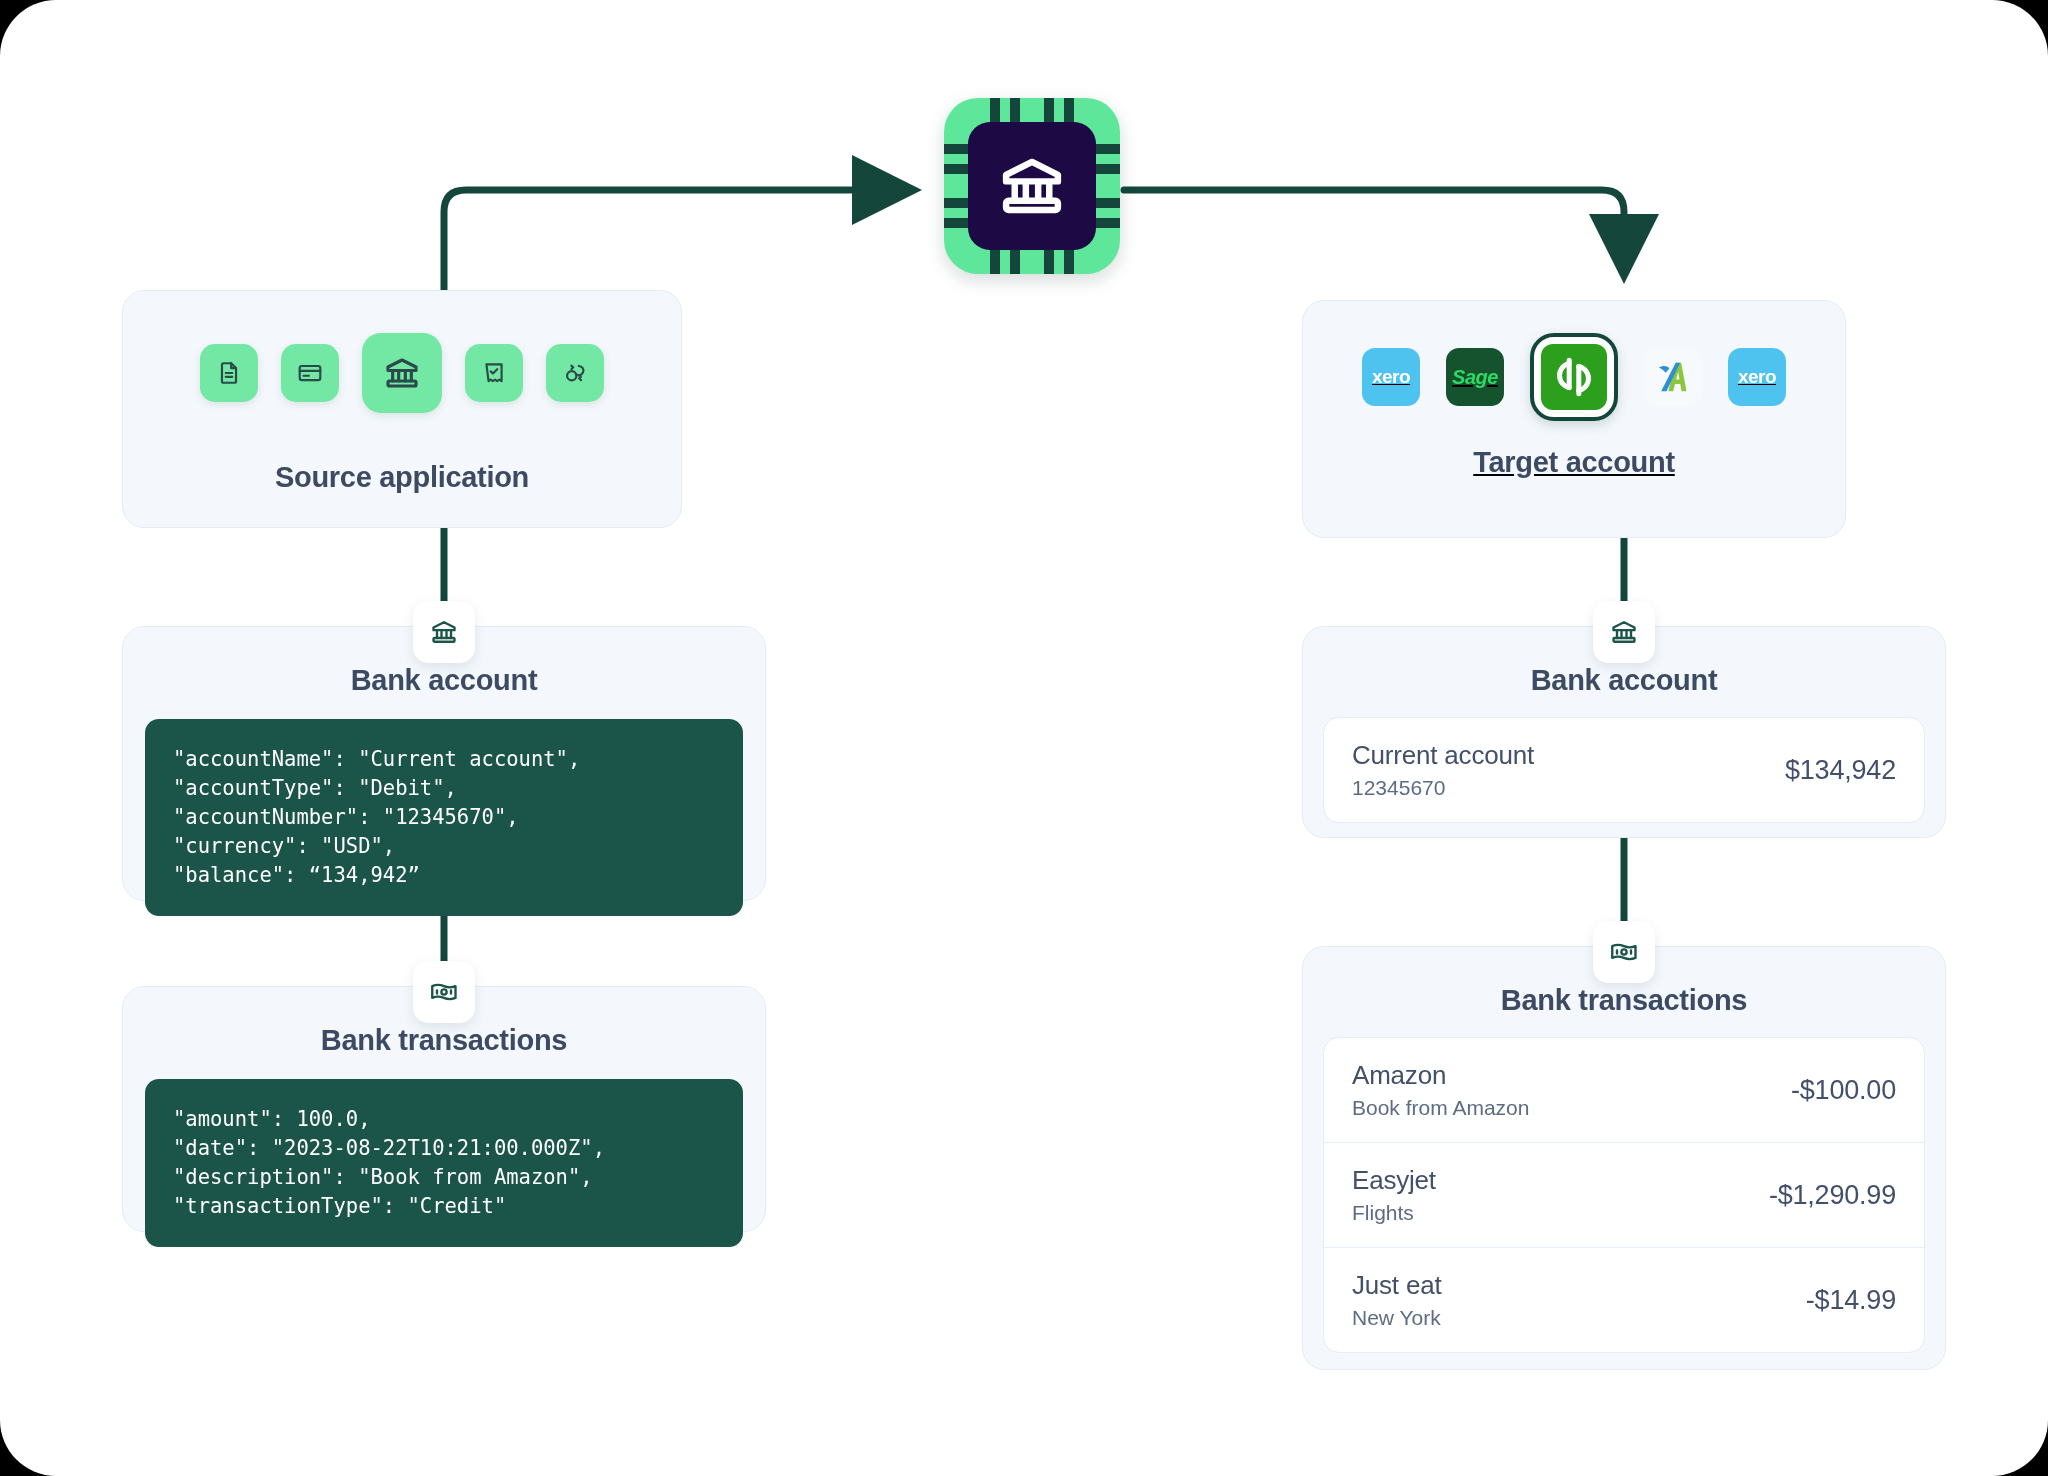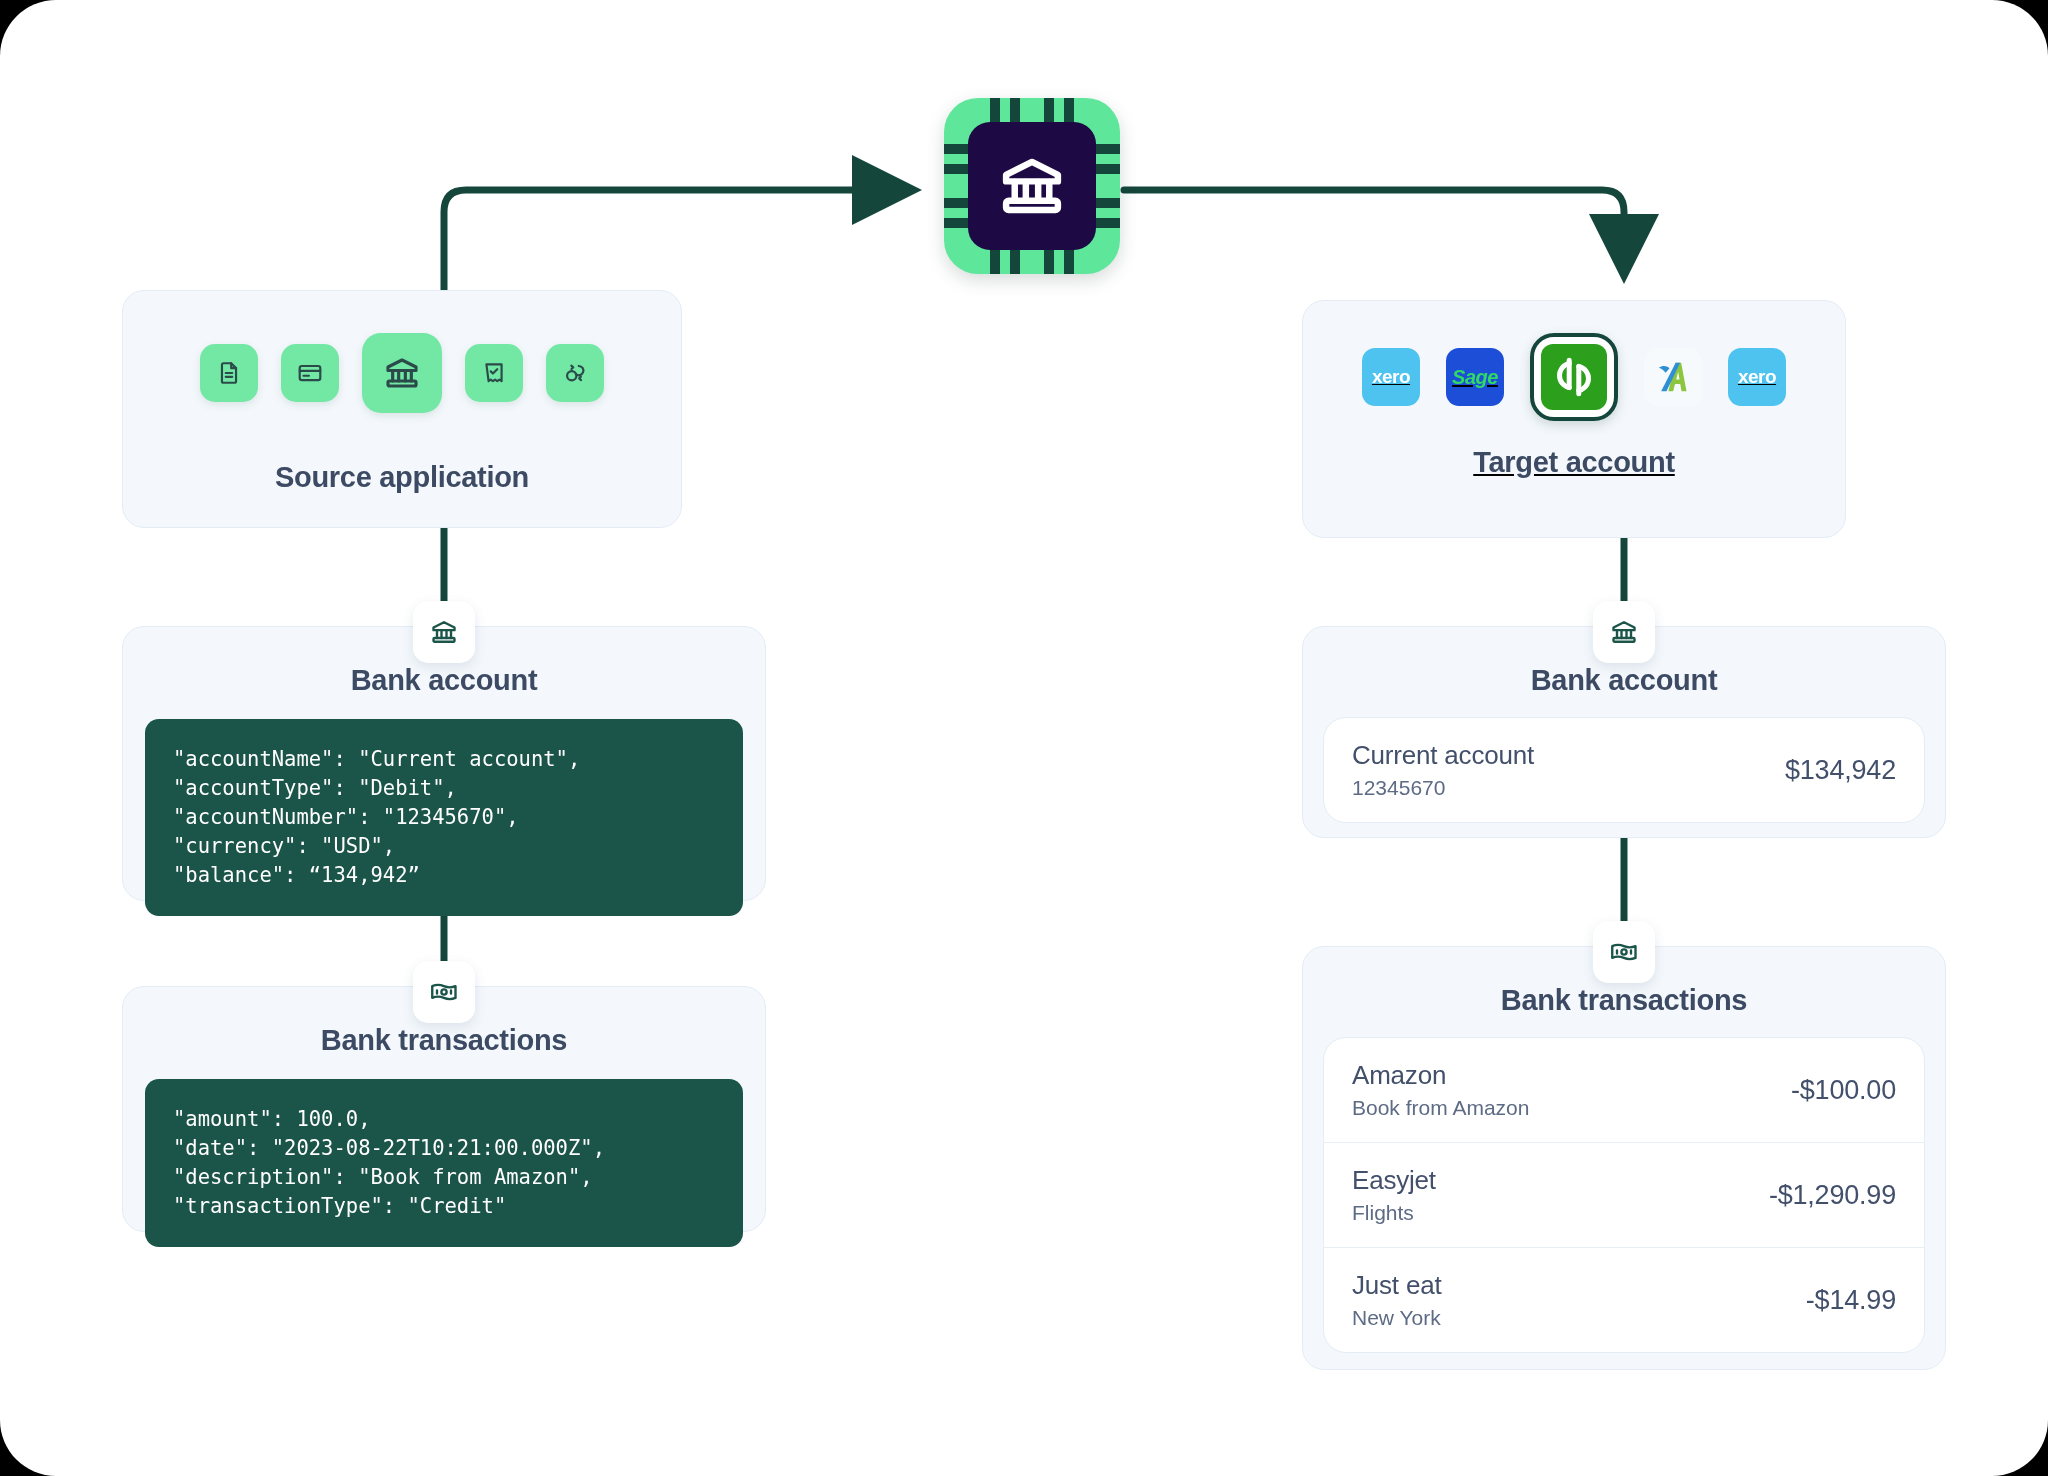--- a/index.html
+++ b/index.html
@@ -59,21 +59,21 @@
   }
   .app-icon.sel { width: 80px; height: 80px; border-radius: 19px; }
 
   
   .logo-tile {
     width: 58px; height: 58px; border-radius: 13px;
     display: flex; align-items: center; justify-content: center;
     overflow: hidden; position: relative;
   }
   .logo-tile.xero { background: #4fc3f0; }
-  .logo-tile.sage { background: #1d4ed8; }
+  .logo-tile.sage { background: #14532d; }
   .logo-tile.freeagent { background: #f7fafd; }
   .logo-wrap-sel {
     width: 88px; height: 88px; border-radius: 24px;
     border: 4px solid #14463c; background: #ffffff;
     display: flex; align-items: center; justify-content: center;
     box-shadow: 0 4px 12px rgba(20,60,45,.18);
   }
   .logo-tile.qb { width: 66px; height: 66px; border-radius: 12px; background: #2ca01c; }
   .xero-word { color: #fff; font-size: 19px; font-weight: bold; letter-spacing: -0.5px; }
   .sage-word { color: #2fd964; font-size: 20px; font-weight: bold; font-style: italic; letter-spacing: -0.5px; }
@@ -97,21 +97,21 @@
     font-size: 20.5px;
     line-height: 29px;
     color: #ffffff;
     white-space: pre;
   }
 
   
   .list-card {
     background: #ffffff;
     border: 1px solid #e4ecf5;
-    border-radius: 23px;
+    border-radius: 16px;
     overflow: hidden;
   }
   .row {
     display: flex; align-items: center; justify-content: space-between;
     padding: 22px 28px;
   }
   .row + .row { border-top: 1px solid #e9eff7; gap: 36px; }
   .row-name { font-size: 26px; color: #42506b; letter-spacing: -0.2px; }
   .row-sub  { font-size: 21px; color: #5d6b85; margin-top: 5px; }
   .row-amt  { font-size: 27px; color: #42506b; letter-spacing: -0.2px; }

